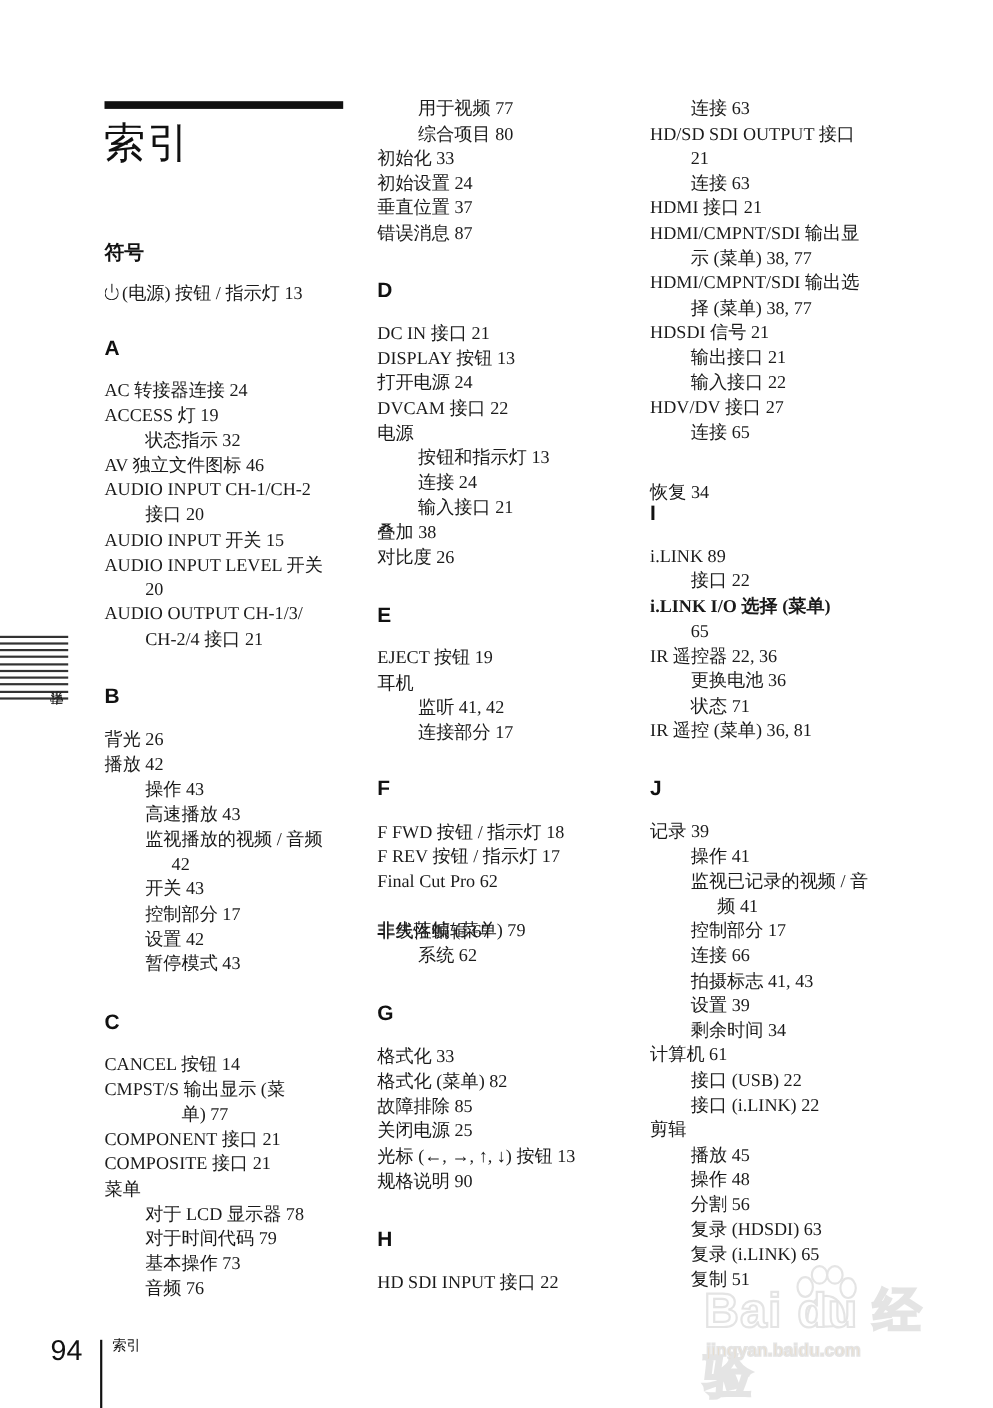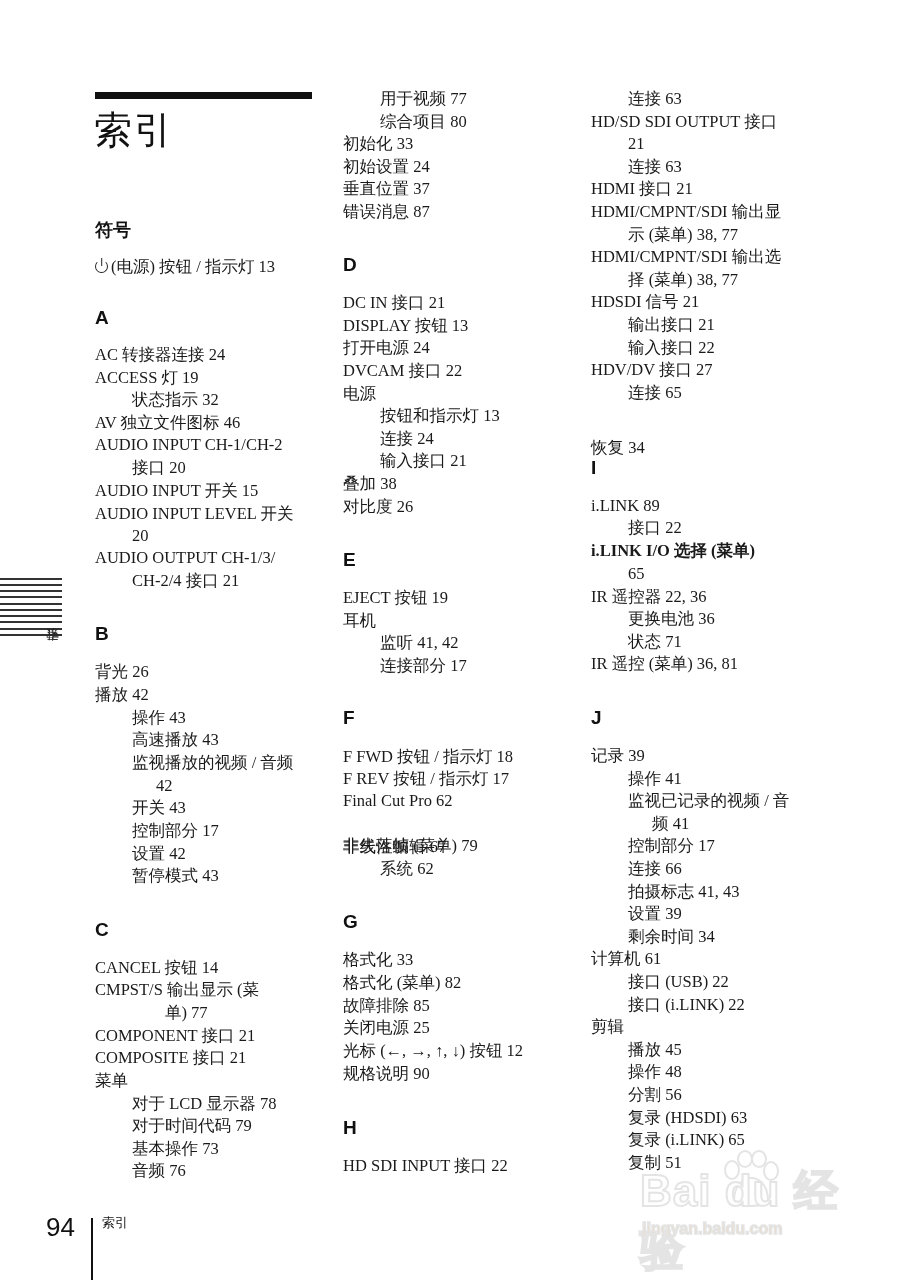--- a/index.html
+++ b/index.html
@@ -108,21 +108,21 @@
     <div class="line" style="top: 768px;"><span>F REV 按钮 / 指示灯  17</span></div>
     <div class="line" style="top: 790px;"><span>Final Cut Pro  62</span></div>
     <div class="line" style="top: 835px;"><span>非失落帧  (菜单)  79</span></div>
     <div class="line" style="top: 836px;"><span>非线性编辑  67</span></div>
     <div class="line i1" style="top: 858px;"><span>系统  62</span></div>
     <div class="sec" style="top: 910px;">G</div>
     <div class="line" style="top: 949px;"><span>格式化  33</span></div>
     <div class="line" style="top: 972px;"><span>格式化  (菜单)  82</span></div>
     <div class="line" style="top: 995px;"><span>故障排除  85</span></div>
     <div class="line" style="top: 1017px;"><span>关闭电源  25</span></div>
-    <div class="line" style="top: 1040px;"><span>光标 (←, →, ↑, ↓) 按钮  12</span></div>
+    <div class="line" style="top: 1040px;"><span>光标 (←, →, ↑, ↓) 按钮  13</span></div>
     <div class="line" style="top: 1063px;"><span>规格说明  90</span></div>
     <div class="sec" style="top: 1116px;">H</div>
     <div class="line" style="top: 1155px;"><span>HD SDI INPUT 接口  22</span></div>
   </div>
 <div class="col col3" id="col-2">
     <div class="line i1" style="top: 88px;"><span>连接  63</span></div>
     <div class="line" style="top: 111px;"><span>HD/SD SDI OUTPUT 接口</span></div>
     <div class="line i1" style="top: 133px;"><span>21</span></div>
     <div class="line i1" style="top: 156px;"><span>连接  63</span></div>
     <div class="line" style="top: 178px;"><span>HDMI 接口  21</span></div>

